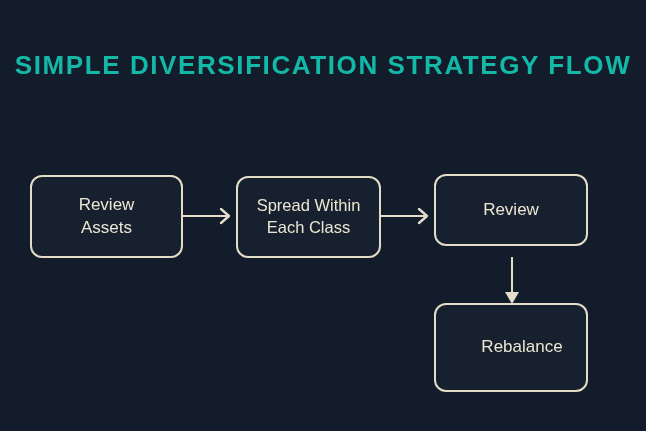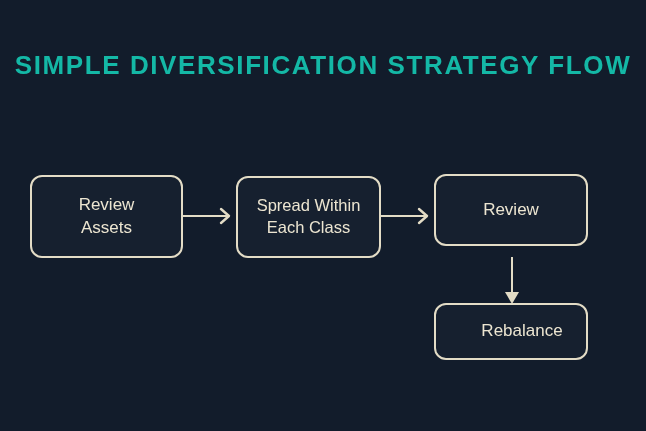--- a/index.html
+++ b/index.html
@@ -47,21 +47,21 @@
     text-align: center;
     color: #ece5d1;
     font-size: 17px;
     line-height: 1.32;
     white-space: pre-line;
   }
 
   #node-choose-assets    { left: 30px;  top: 175px; width: 153px; height: 83px; }
   #node-spread-within    { left: 236px; top: 176px; width: 145px; height: 82px; font-size: 16.5px; }
   #node-review           { left: 434px; top: 174px; width: 154px; height: 72px; }
-  #node-rebalance        { left: 434px; top: 303px; width: 154px; height: 57px; padding-left: 22px; }
+  #node-rebalance        { left: 434px; top: 303px; width: 154px; height: 89px; padding-left: 22px; }
 
   
   .connector {
     position: absolute;
     overflow: visible;
   }
   #arrow-choose-to-spread { left: 182px; top: 200px; width: 56px; height: 32px; }
   #arrow-spread-to-review { left: 380px; top: 200px; width: 56px; height: 32px; }
   #arrow-review-to-rebalance { left: 496px; top: 256px; width: 32px; height: 50px; }
 

